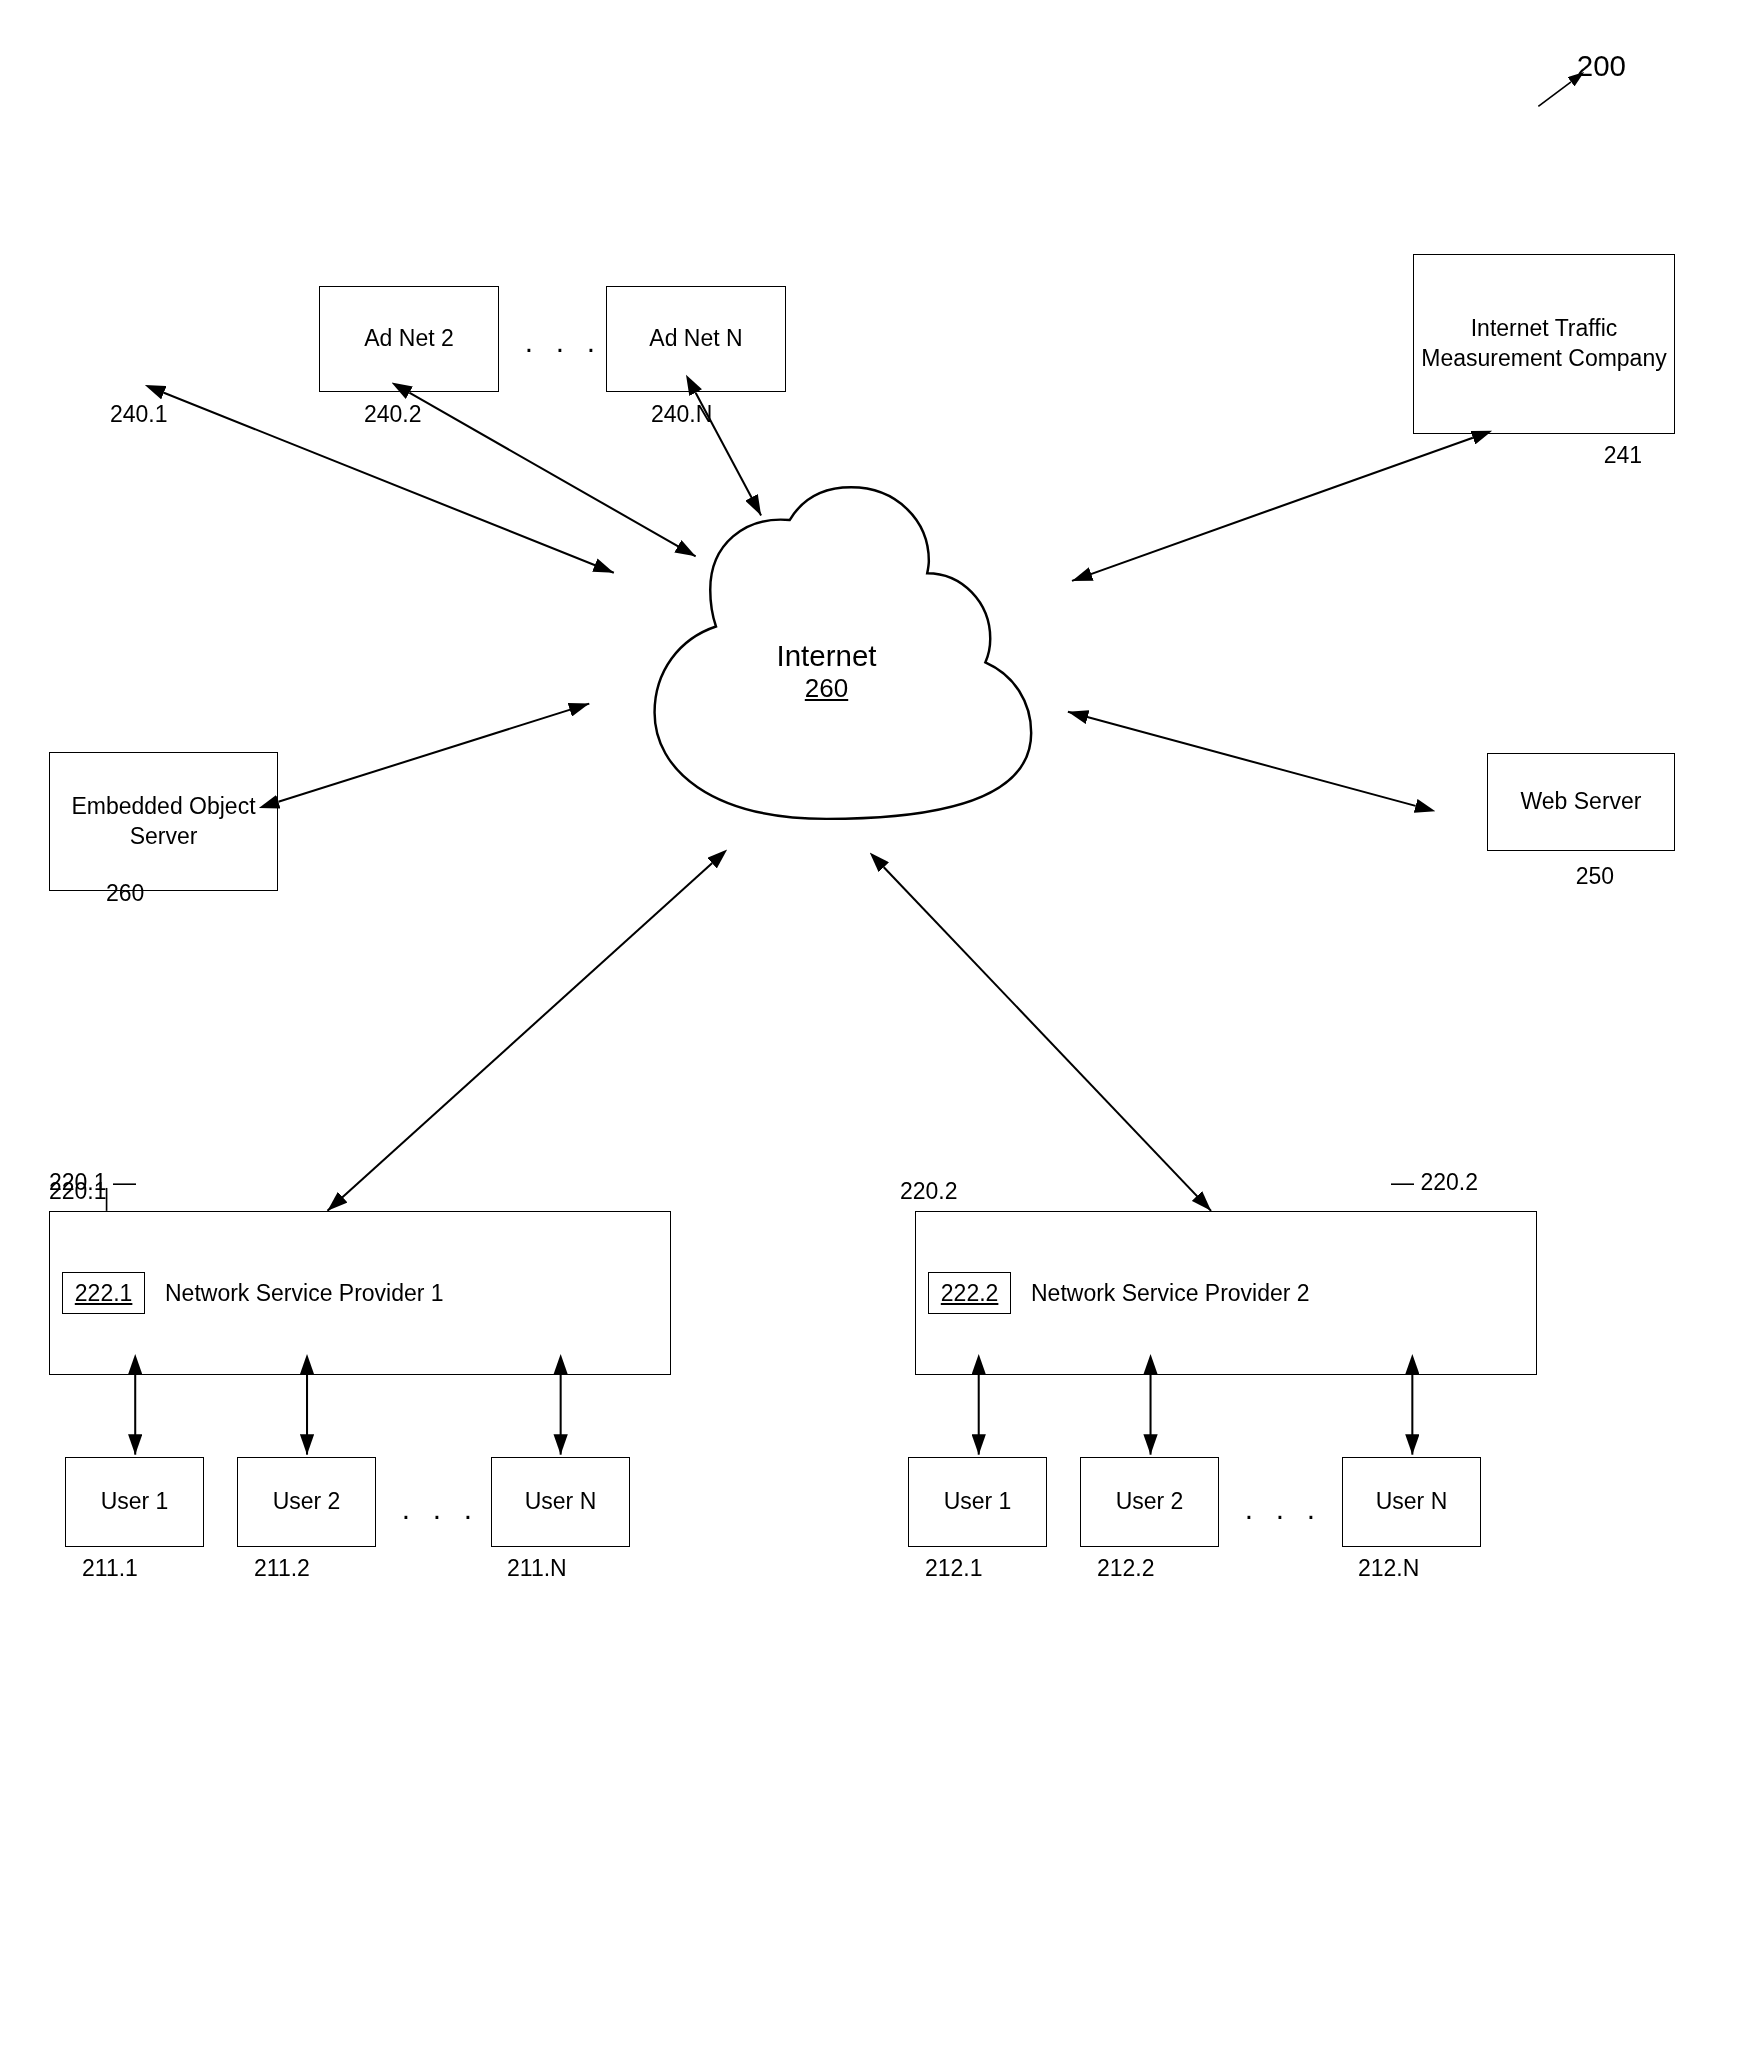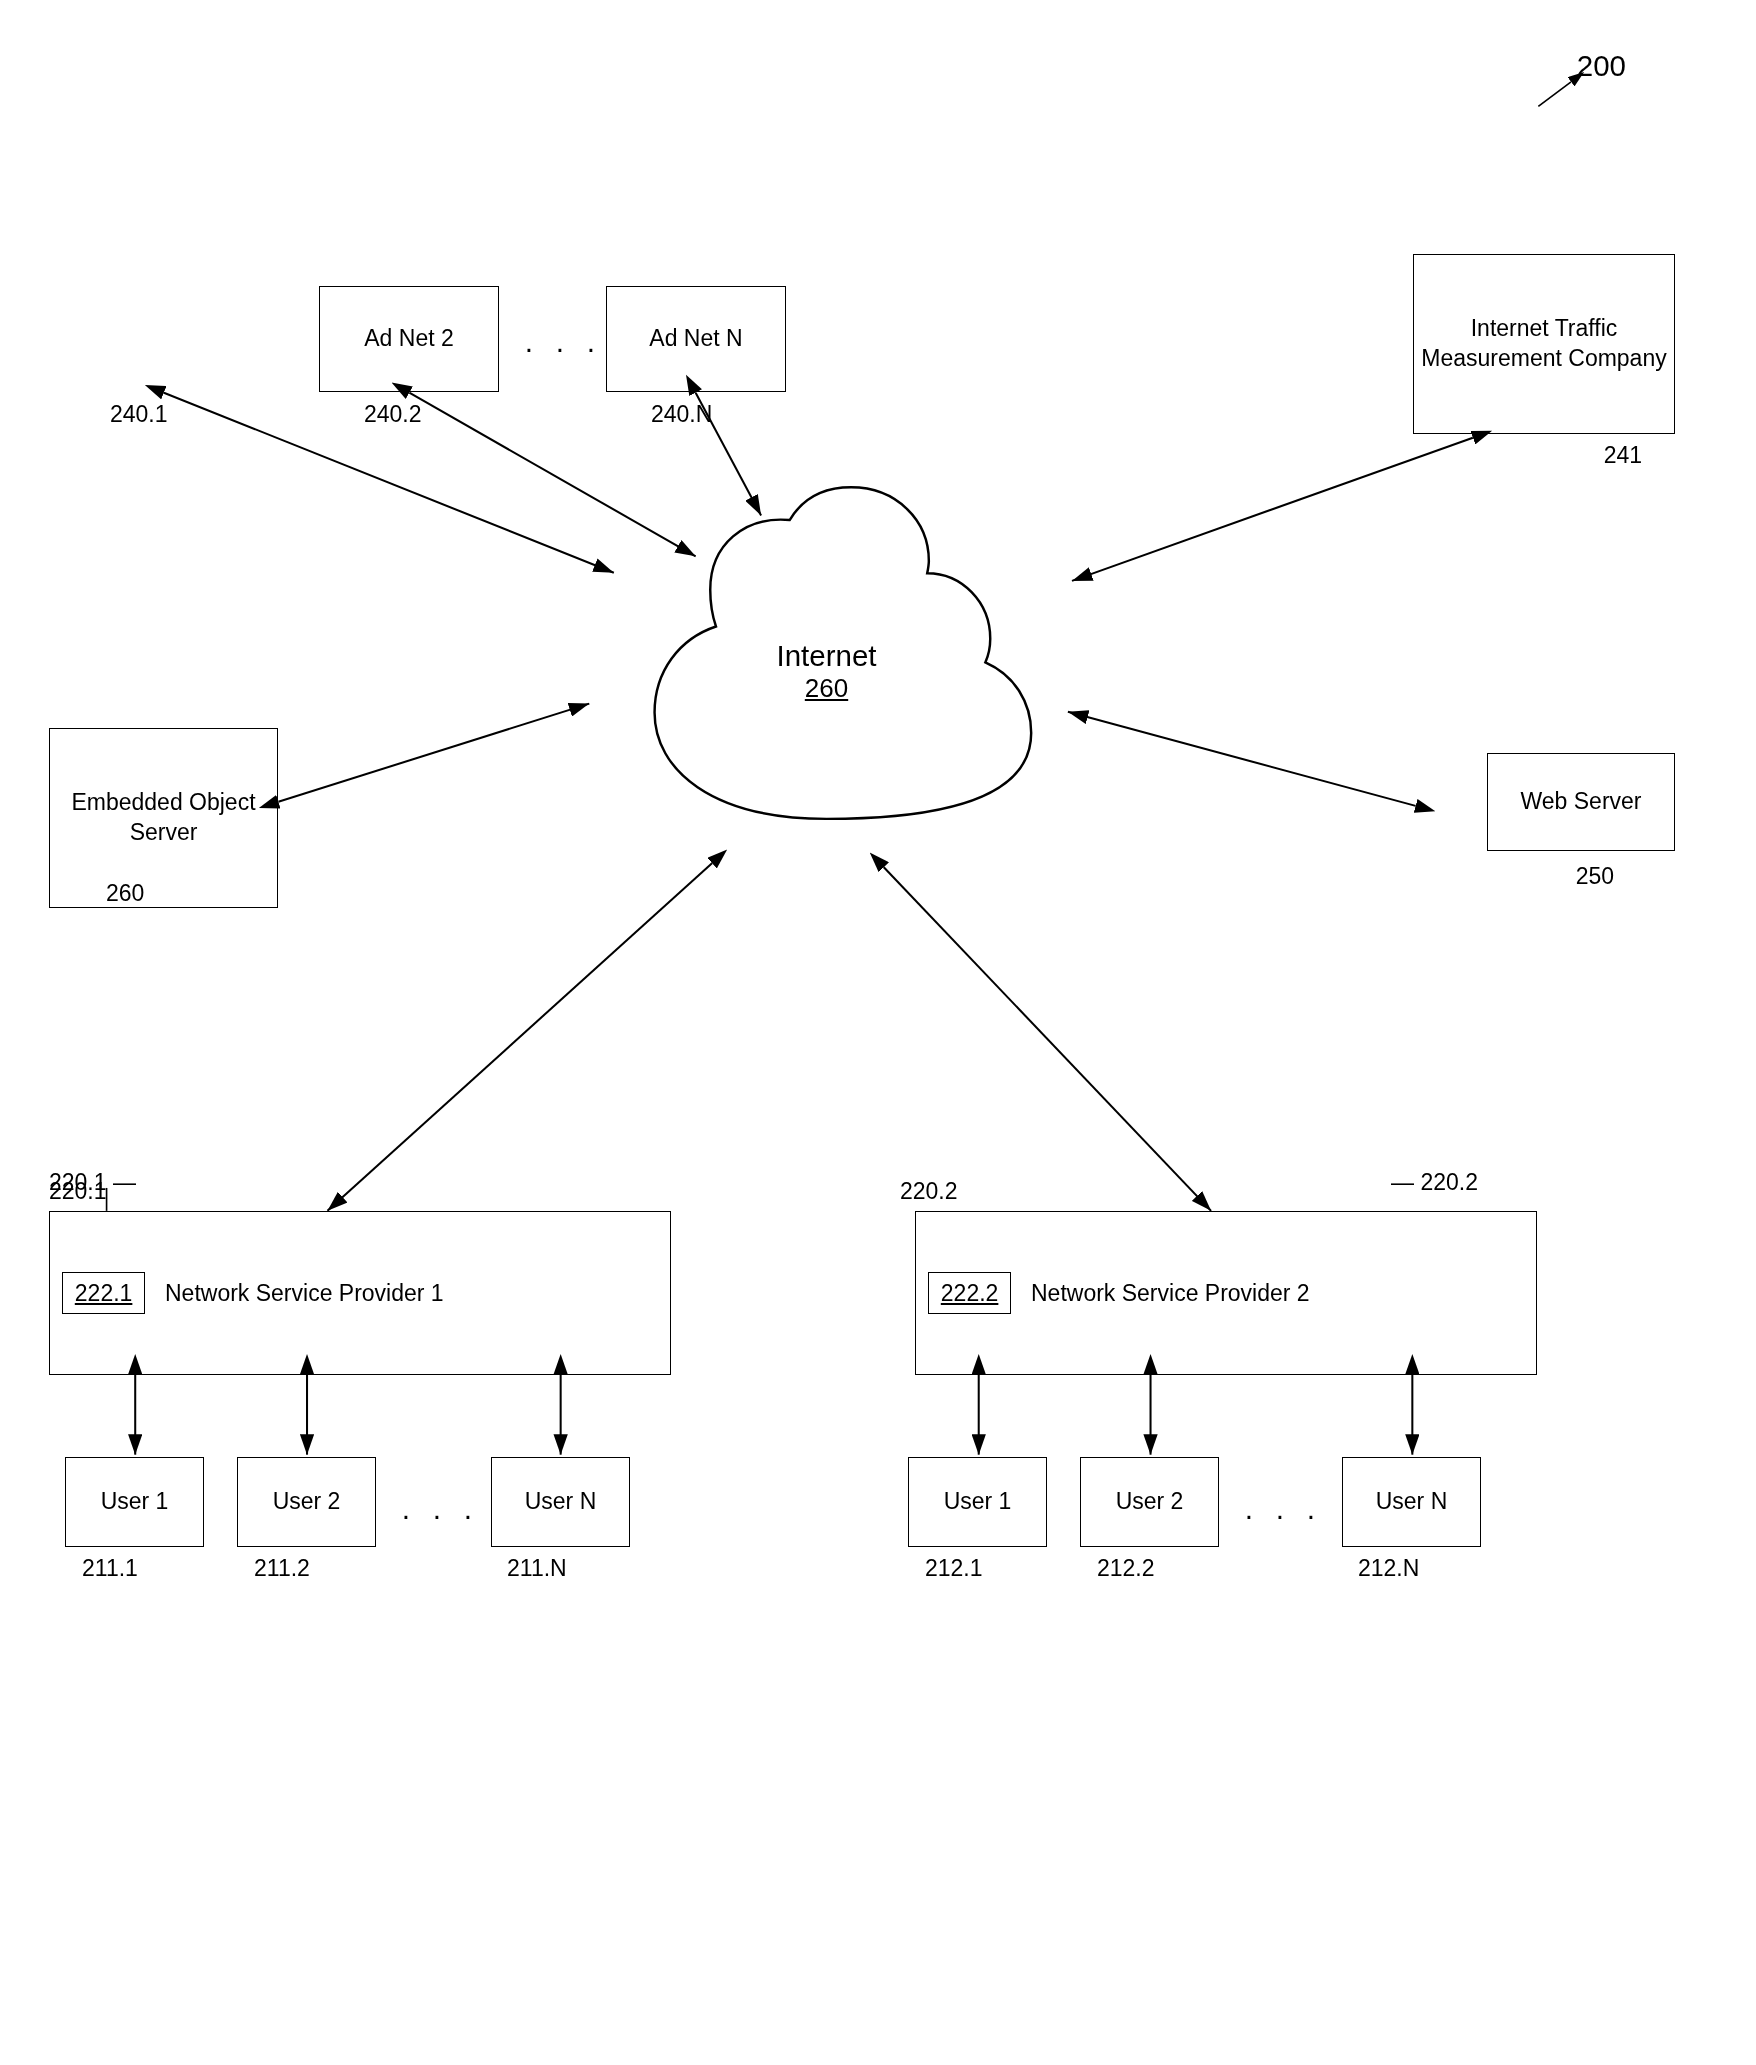--- a/index.html
+++ b/index.html
@@ -87,21 +87,21 @@
   <div class="box" style="left:606px; top:286px; width:180px; height:106px;">
     <span>Ad Net  N</span>
   </div>
   <div class="label" style="left:651px; top:401px;">240.N</div>
 
   <div class="box" style="right:82px; top:254px; width:262px; height:180px;">
     <span style="font-size:23px;">Internet Traffic Measurement Company</span>
   </div>
   <div class="label" style="right:115px; top:442px;">241</div>
 
-  <div class="box" style="left:49px; top:728px; width:229px; height:180px;">
+  <div class="box" style="left:49px; top:752px; width:229px; height:139px;">
     <span>Embedded Object Server</span>
   </div>
   <div class="label" style="left:106px; top:880px;">260</div>
 
   <div class="box" style="right:82px; top:753px; width:188px; height:98px;">
     <span>Web Server</span>
   </div>
   <div class="label" style="right:143px; top:863px;">250</div>
 
   <div style="position:absolute; left:49px; top:1211px; width:622px; height:164px; border:1.6px solid #000; background:#fff;">

